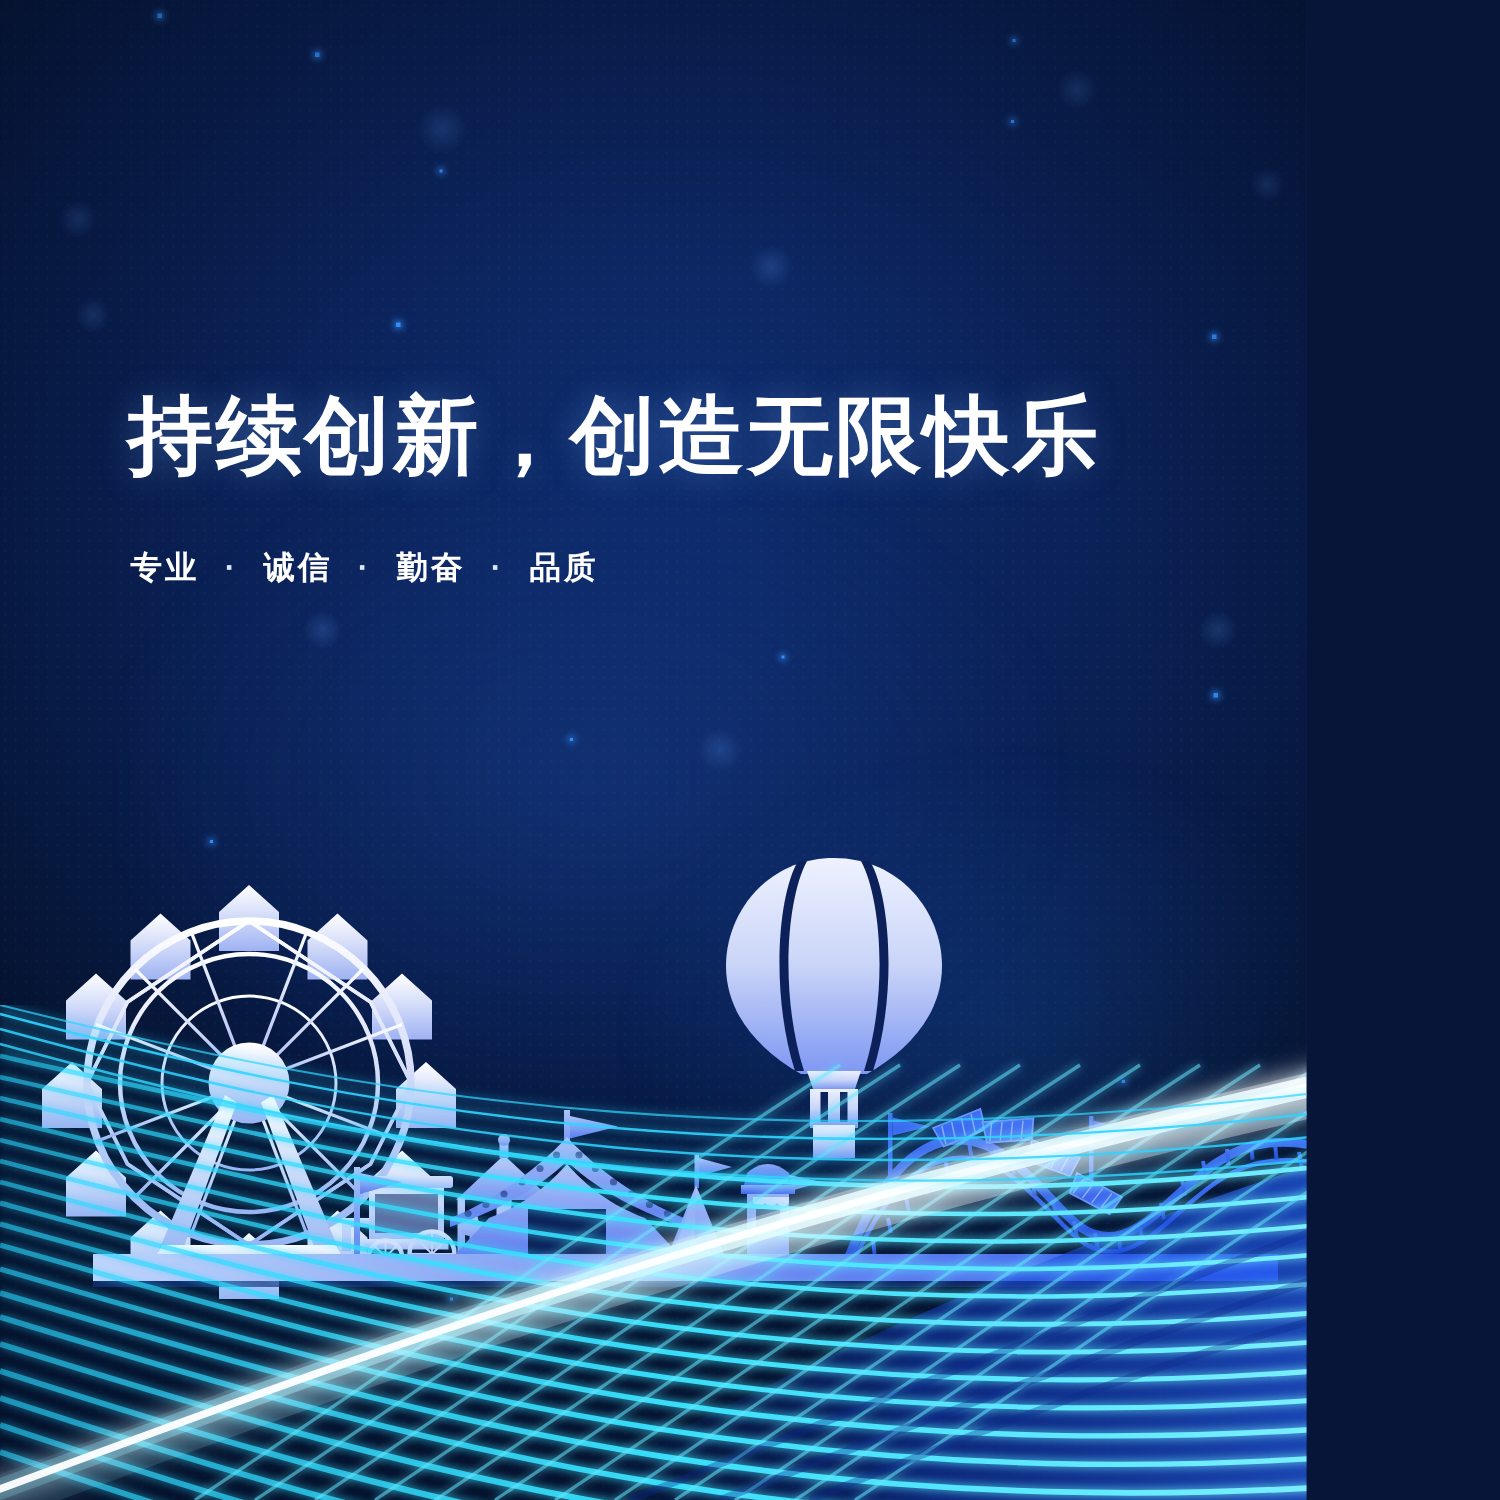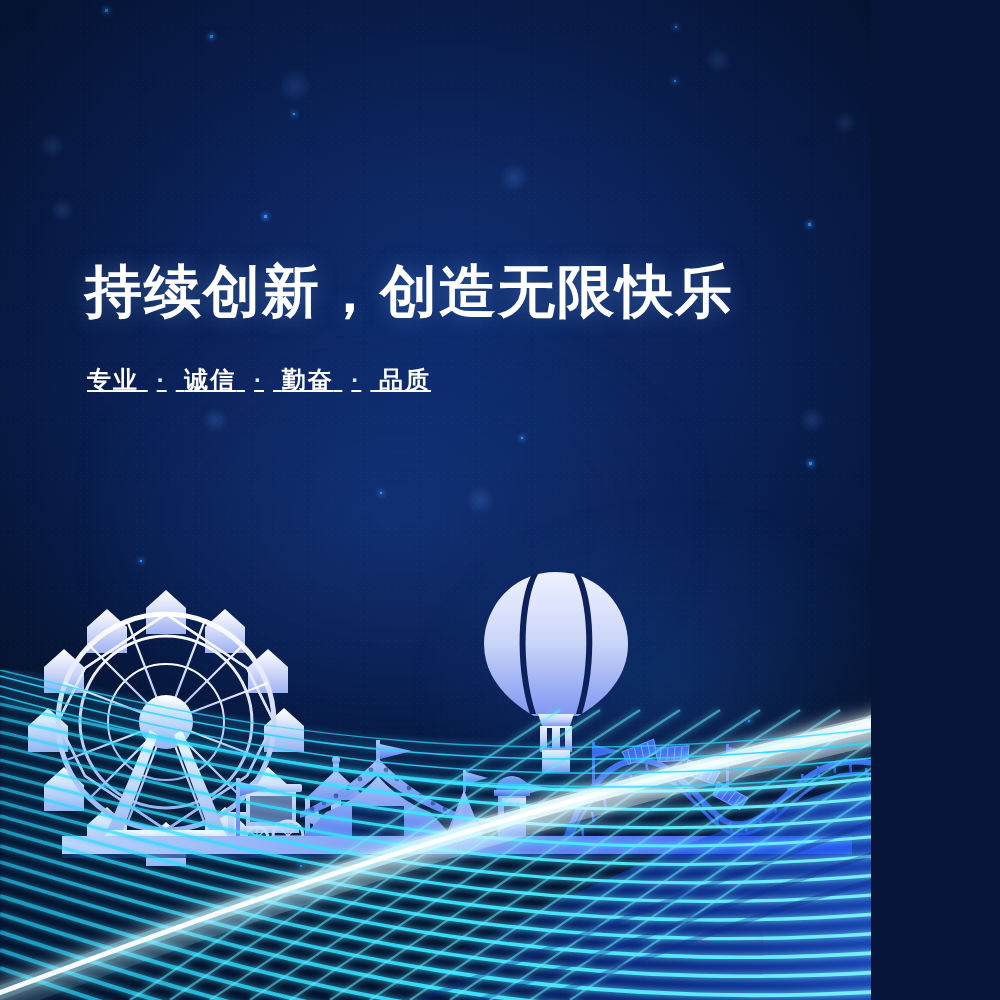--- a/index.html
+++ b/index.html
@@ -79,26 +79,25 @@
     font-size: 57px;
     font-weight: bold;
     letter-spacing: 2px;
     line-height: 1.05;
     margin: 0;
     white-space: nowrap;
     text-shadow: 0 0 22px rgba(120,180,255,0.35);
   }
   .subline {
     color: #ffffff;
-    font-size: 24px;
+    font-size: 21px;
     font-weight: bold;
     letter-spacing: 2px;
     margin: 42px 0 0 2px;
     white-space: nowrap;
-    text-decoration: underline;
   }
   .subline .dot {
     color: #dbe7ff;
     padding: 0 9px;
     font-weight: bold;
   }
 
   
   .scene {
     position: absolute;

